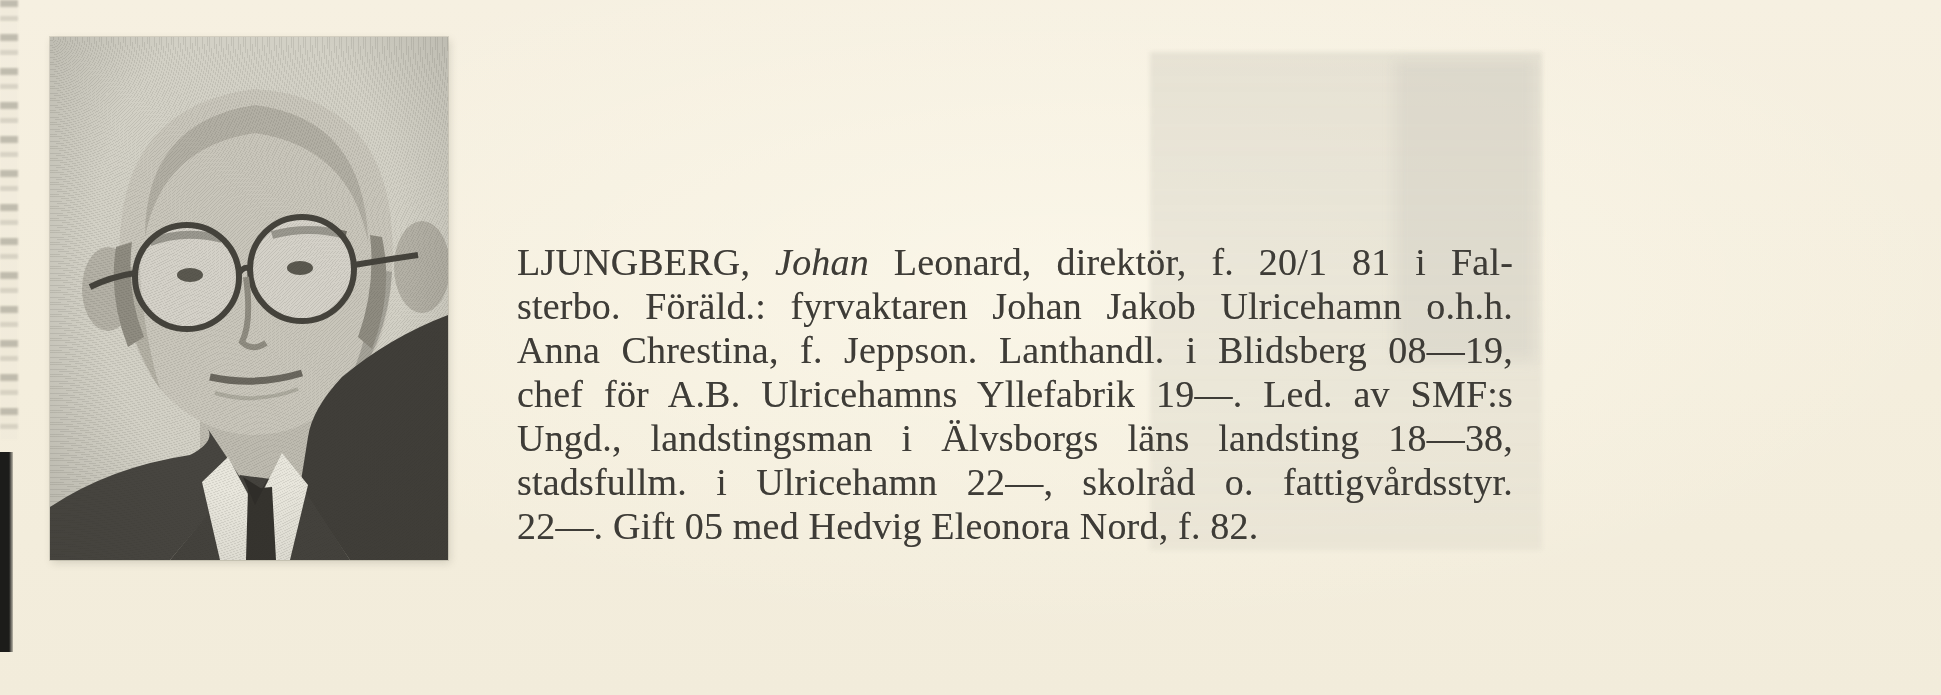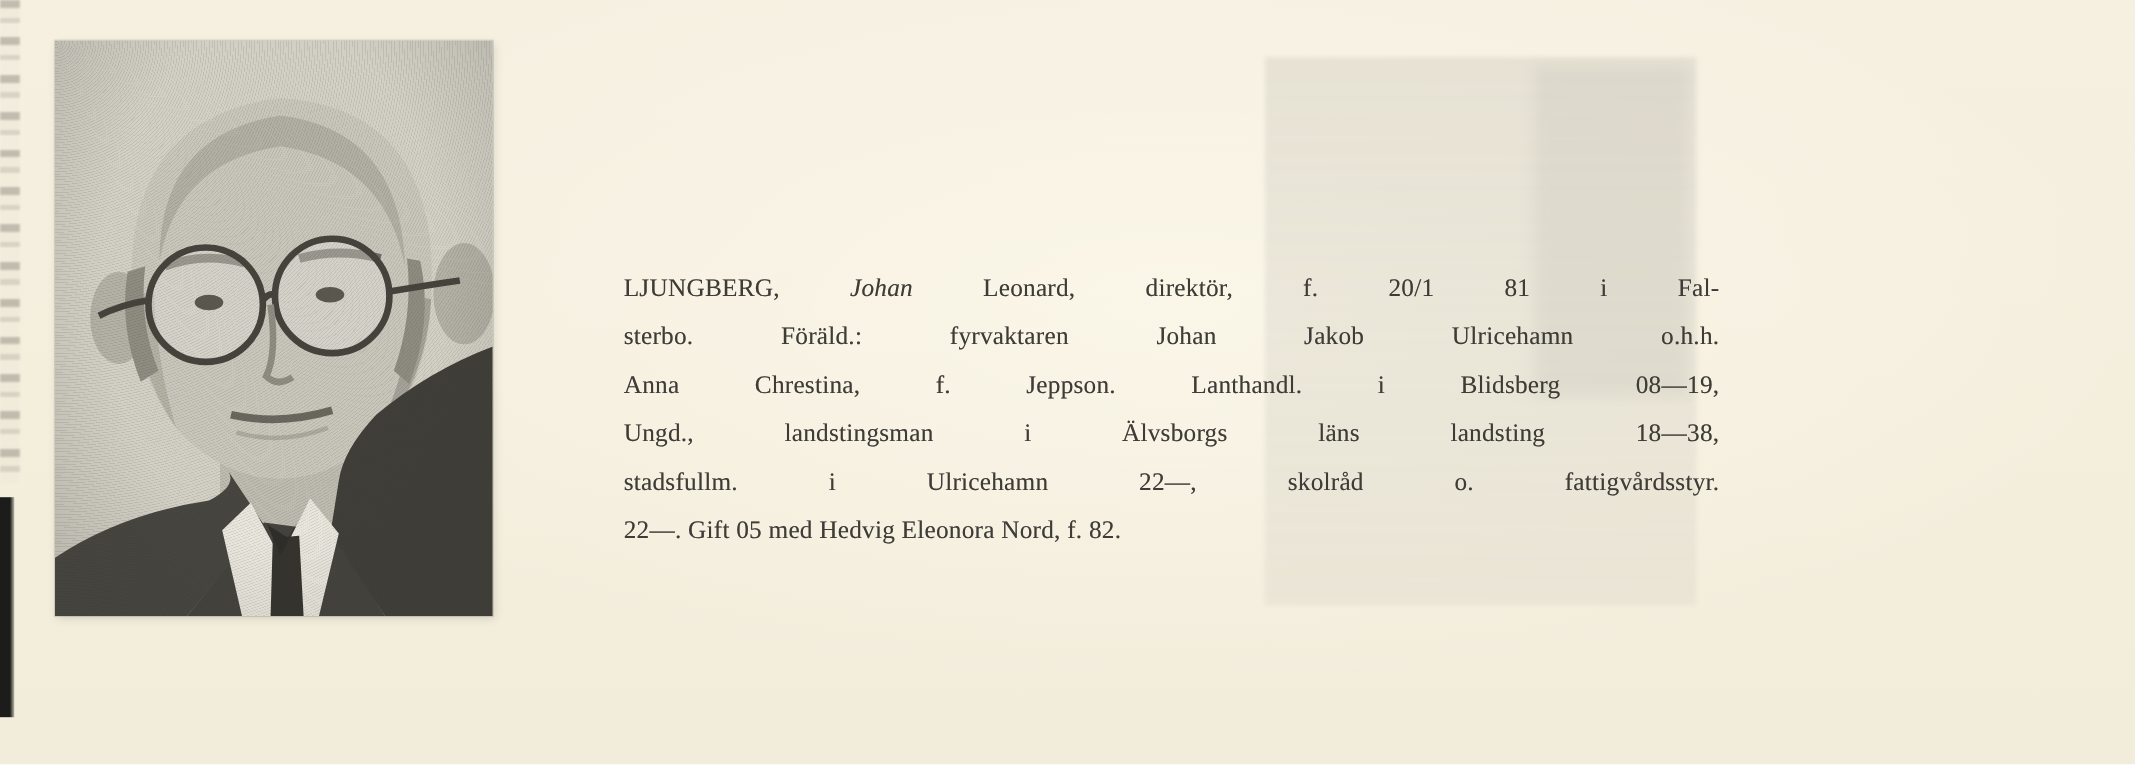--- a/index.html
+++ b/index.html
@@ -57,22 +57,22 @@
     pointer-events: none;
   }
   .photo-vignette {
     position: absolute; inset: 0;
     background: radial-gradient(ellipse at 50% 42%, rgba(0,0,0,0) 55%, rgba(60,58,50,0.18) 100%);
     pointer-events: none;
   }
 
   
   .bio-text {
-    position: absolute; left: 567px; top: 240px; width: 996px;
-    font-size: 23px; line-height: 44px;
+    position: absolute; left: 517px; top: 240px; width: 996px;
+    font-size: 38px; line-height: 44px;
     color: #3e3c37;
     letter-spacing: 0.2px;
     text-shadow: 0 0 0.6px rgba(62,60,55,0.45);
   }
   .bioline { text-align: justify; text-align-last: justify; white-space: nowrap; }
   .bioline.last { text-align-last: left; }
   .given-italic { font-style: italic; }
 </style>
 </head>
 <body>
@@ -137,18 +137,19 @@
   </div>
 
   <div class="bio-text">
     <div class="bioline">
       <span>LJUNGBERG,</span>
       <span class="given-italic">Johan</span>
       <span>Leonard, direktör, f. 20/1 81 i Fal-</span>
     </div>
     <div class="bioline">sterbo. Föräld.: fyrvaktaren Johan Jakob Ulricehamn o.h.h.</div>
     <div class="bioline">Anna Chrestina, f. Jeppson. Lanthandl. i Blidsberg 08—19,</div>
+    <div class="bioline">chef för A.B. Ulricehamns Yllefabrik 19—. Led. av SMF:s</div>
     <div class="bioline">Ungd., landstingsman i Älvsborgs läns landsting 18—38,</div>
     <div class="bioline">stadsfullm. i Ulricehamn 22—, skolråd o. fattigvårdsstyr.</div>
     <div class="bioline last">22—. Gift 05 med Hedvig Eleonora Nord, f. 82.</div>
   </div>
 
 </div>
 
 </body></html>

